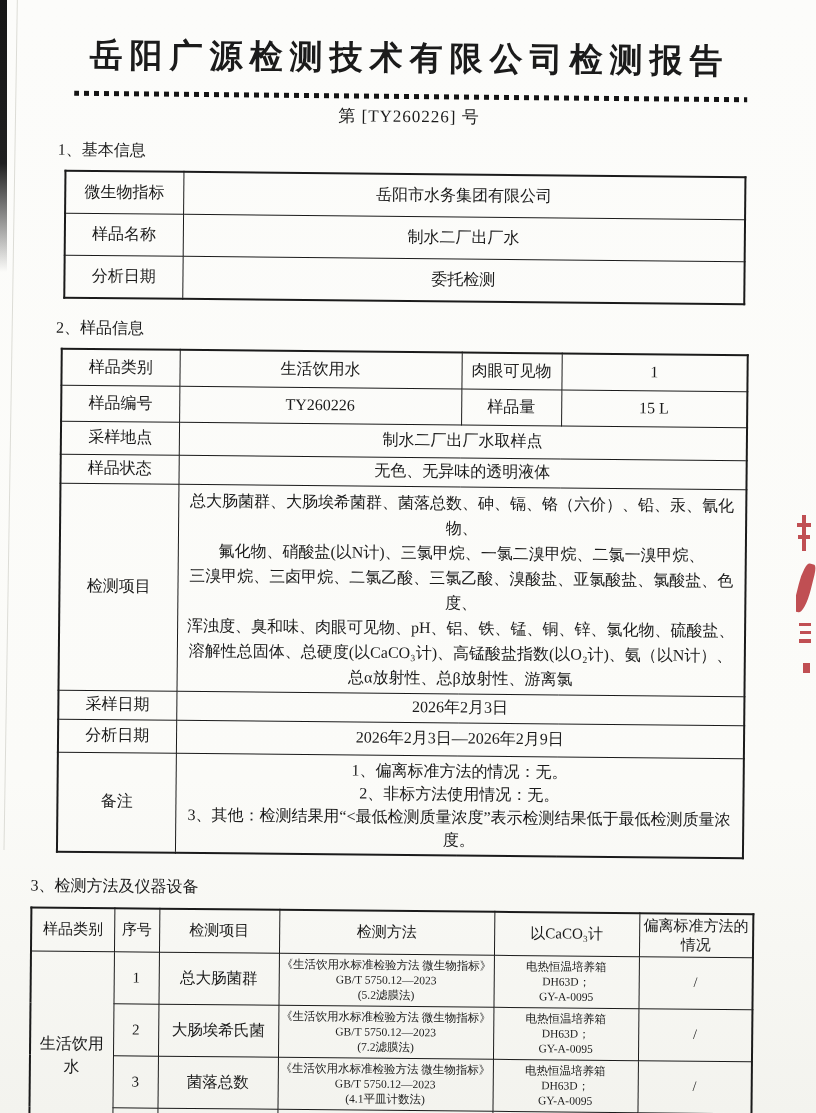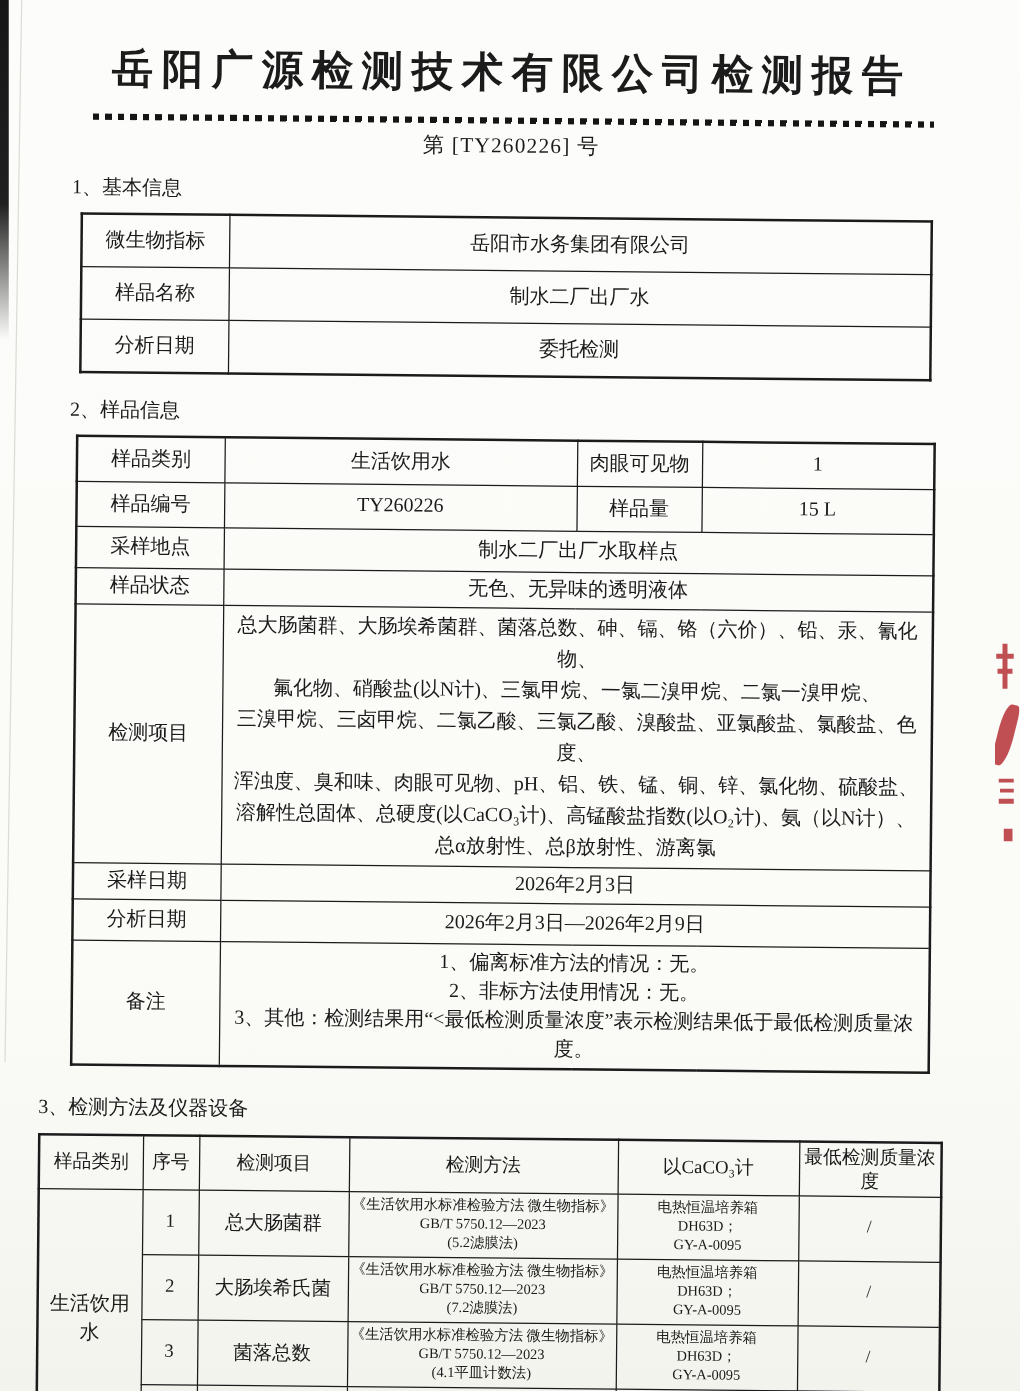--- a/index.html
+++ b/index.html
@@ -172,21 +172,21 @@
         <col style="width:145px">
         <col style="width:114px">
       </colgroup>
     <tbody>
         <tr>
       <th>样品类别</th>
       <th>序号</th>
       <th>检测项目</th>
       <th>检测方法</th>
       <th>以CaCO₃计</th>
-      <th>最低检测质量浓度</th>
+      <th>偏离标准方法的情况</th>
     </tr>
     <tr class="data-row">
       <td rowspan="4" class="cat">生活饮用水</td>
       <td class="no">1</td>
       <td class="item">总大肠菌群</td>
       <td class="method">《生活饮用水标准检验方法 微生物指标》
 GB/T 5750.12—2023
 (5.2滤膜法)</td>
       <td class="instr">电热恒温培养箱
 DH63D；

